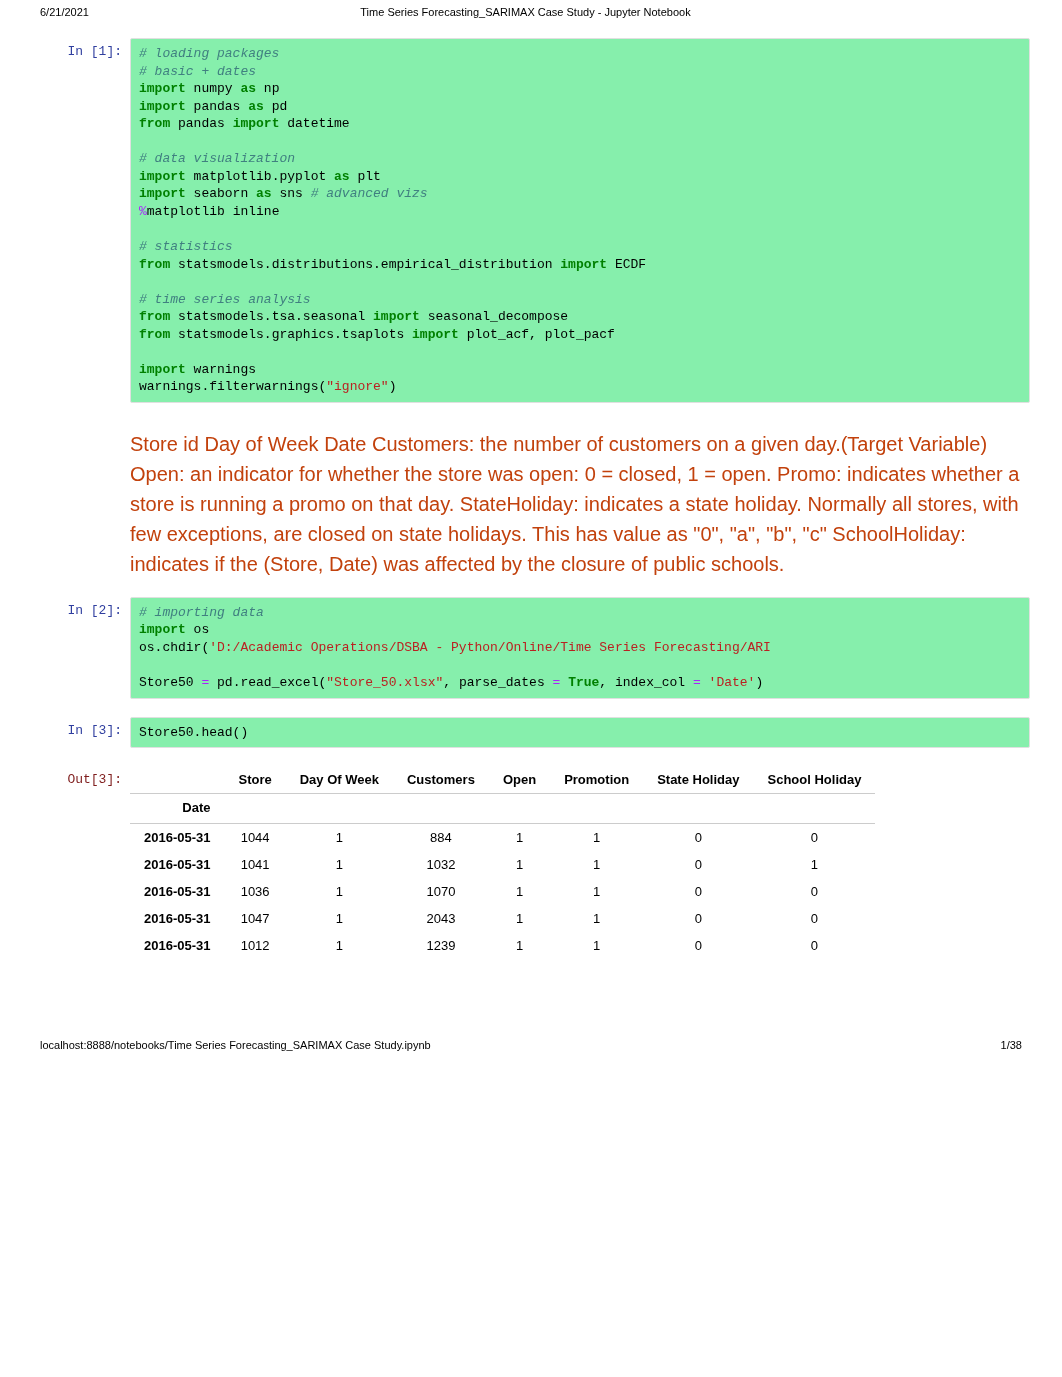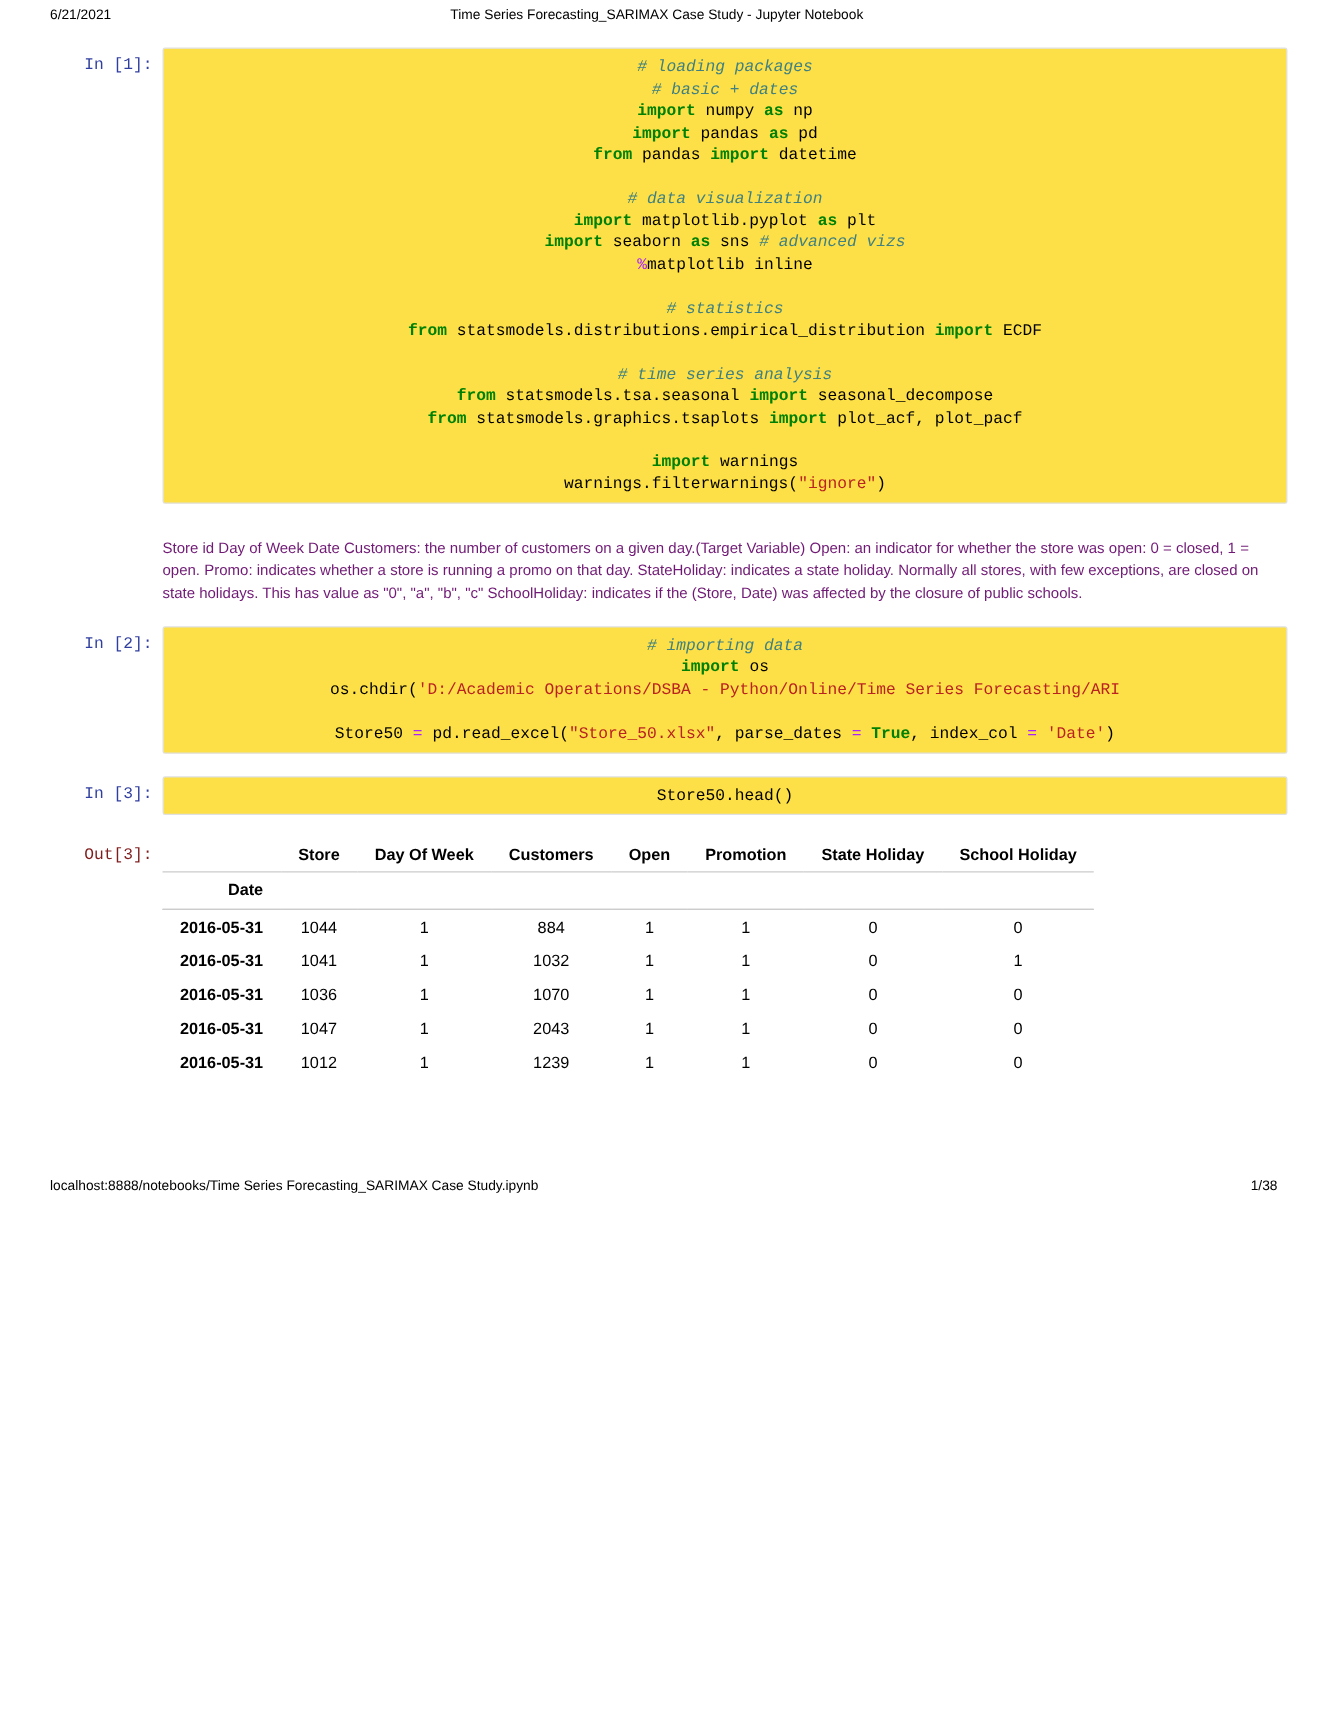--- a/index.html
+++ b/index.html
@@ -33,42 +33,41 @@
       font-size: 13px;
       padding-top: 6px;
     }
     .prompt-in { color: #303F9F; }
     .prompt-out { color: #7f1d1d; }
     .cell-body {
       flex: 1;
       min-width: 0;
     }
     .code-block {
-      background: #fde047;
+      background: #86efac;
       border: 1px solid #e0e0e0;
       border-radius: 2px;
       padding: 6px 8px;
       font-family: Menlo, Monaco, "Courier New", monospace;
       font-size: 13px;
       line-height: 1.35;
       white-space: pre;
       overflow-x: hidden;
-      text-align: center;
     }
     .stream-output {
       font-family: Menlo, Monaco, "Courier New", monospace;
       font-size: 13px;
       line-height: 1.35;
       white-space: pre-wrap;
       padding: 4px 0 0 0;
     }
     .markdown-desc {
-      font-size: 12px;
+      font-size: 20px;
       line-height: 1.5;
-      color: #701a75;
+      color: #c2410c;
       padding: 2px 0 0 0;
     }
     .tok-c { color: #408080; font-style: italic; }
     .tok-k { color: #008000; font-weight: bold; }
     .tok-str { color: #BA2121; }
     .tok-m { color: #AA22FF; }
     
     table.df {
       border-collapse: collapse;
       font-size: 13px;

